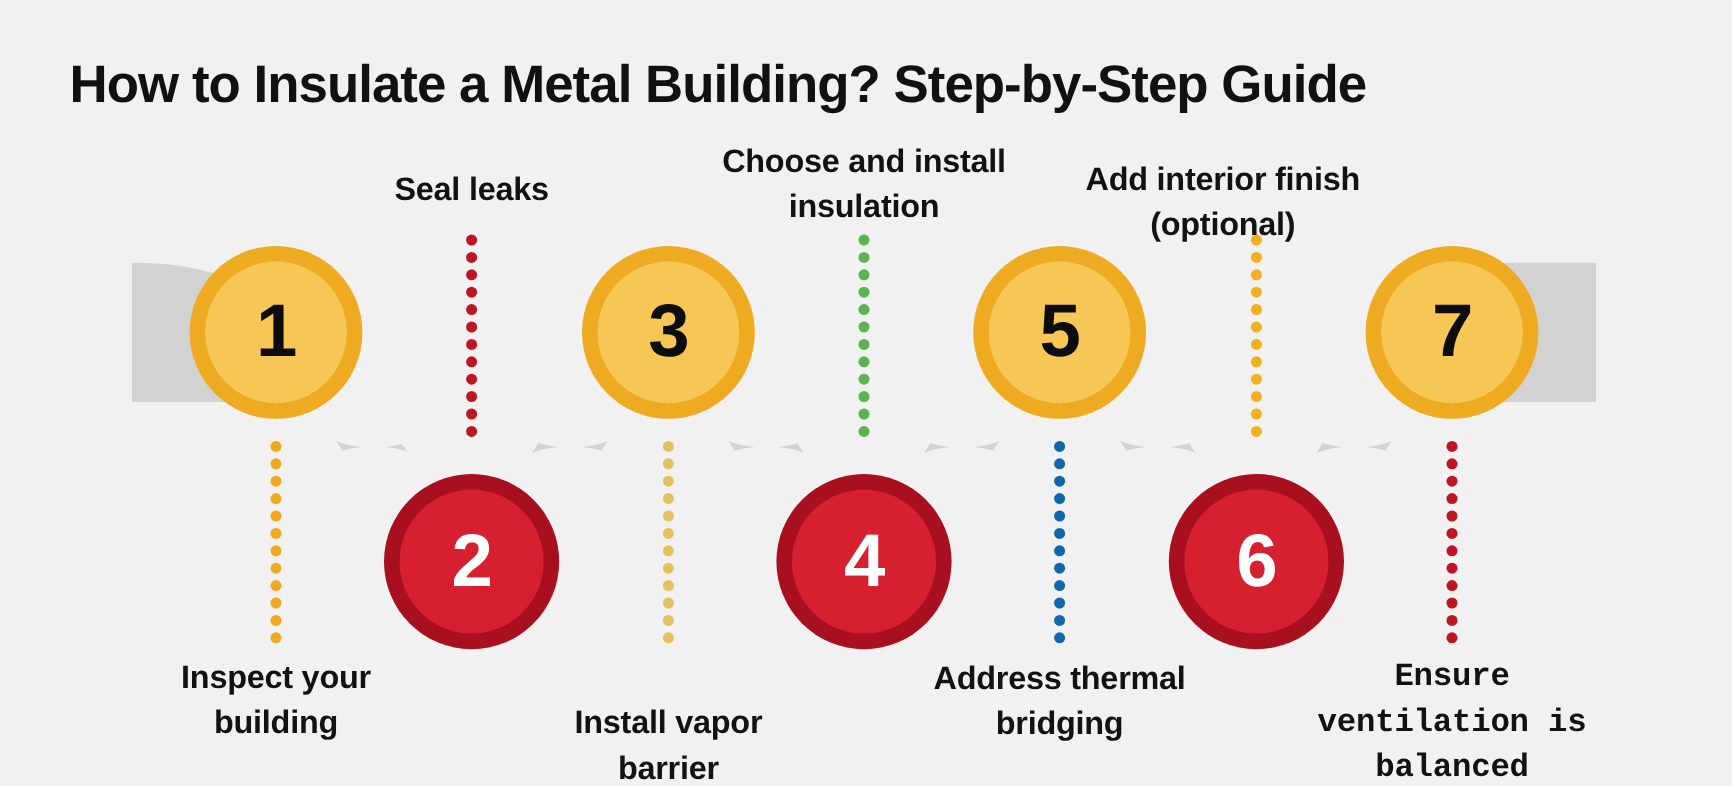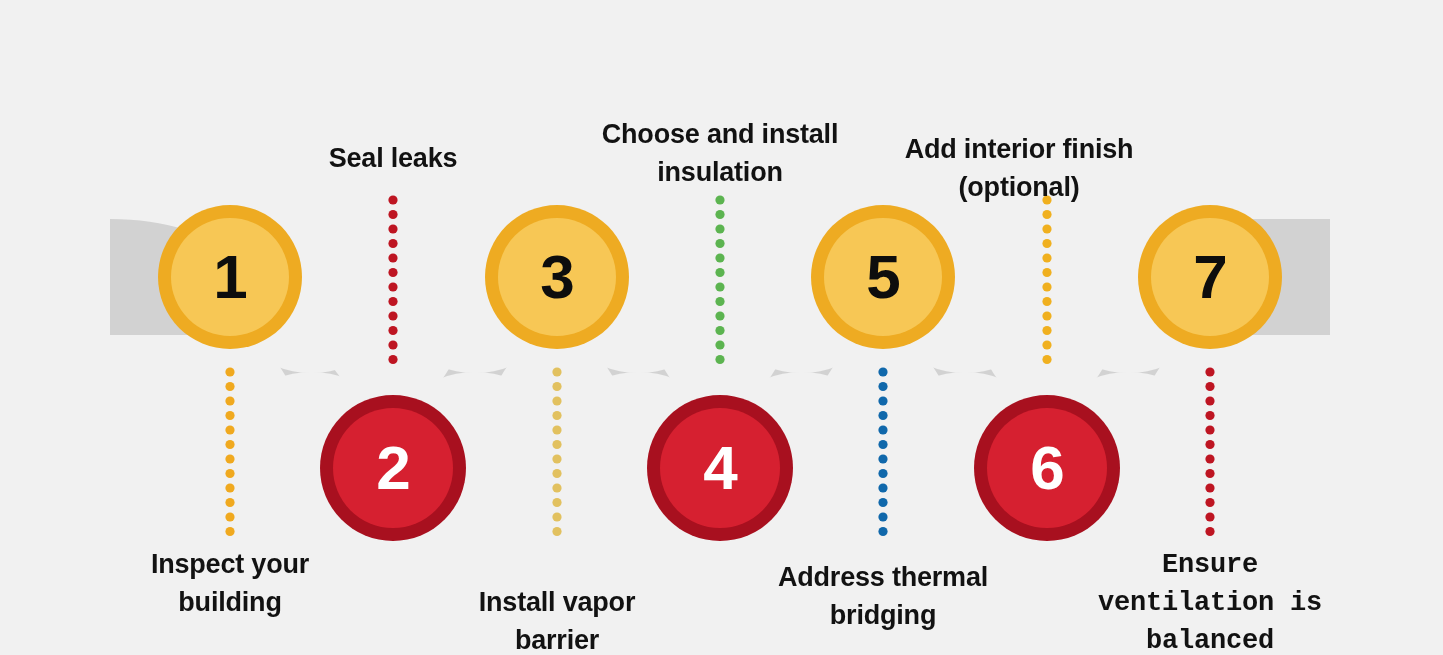--- a/index.html
+++ b/index.html
@@ -63,20 +63,21 @@
     line-height:1.4;
     color:#121212;
     letter-spacing:-0.2px;
   }
 </style>
 </head>
 <body>
 
 <div id="stage">
 
+  <h1 id="title">How to Insulate a Metal Building? Step-by-Step Guide</h1>
 
   <svg id="ribbon-layer" viewBox="0 0 1443 655" width="1443" height="655" aria-hidden="true">
       <defs>
         <mask id="ribbonMask">
           <rect x="0" y="0" width="1443" height="655" fill="#fff"></rect>
           <circle cx="311.5" cy="277" r="96" fill="#000"></circle>
           <circle cx="311.5" cy="468" r="96" fill="#000"></circle>
           <circle cx="475" cy="277" r="96" fill="#000"></circle>
           <circle cx="475" cy="468" r="96" fill="#000"></circle>
           <circle cx="638.5" cy="277" r="96" fill="#000"></circle>
@@ -228,18 +229,18 @@
         <div class="inner" style="width: 118px; height: 118px;">
           <span class="num">7</span>
         </div>
       </div>
     </div>
   <div id="labels">
       <div class="step-label" style="width: 240px; left: 110px; top: 546px;">Inspect your building</div>
       <div class="step-label" style="width: 240px; left: 273px; top: 140px;">Seal leaks</div>
       <div class="step-label" style="width: 230px; left: 442px; top: 584px;">Install vapor barrier</div>
       <div class="step-label" style="width: 260px; left: 590px; top: 116px;">Choose and install insulation</div>
-      <div class="step-label" style="width: 250px; left: 758px; top: 547px; margin-top: 12px;">Address thermal bridging</div>
+      <div class="step-label" style="width: 250px; left: 758px; top: 547px;">Address thermal bridging</div>
       <div class="step-label" style="width: 230px; left: 904px; top: 131px;">Add interior finish (optional)</div>
       <div class="step-label" style="width: 260px; left: 1080px; top: 547px; font-family: Liberation Mono, monospace;">Ensure ventilation is balanced</div>
     </div>
 
 </div>
 
 </body></html>

